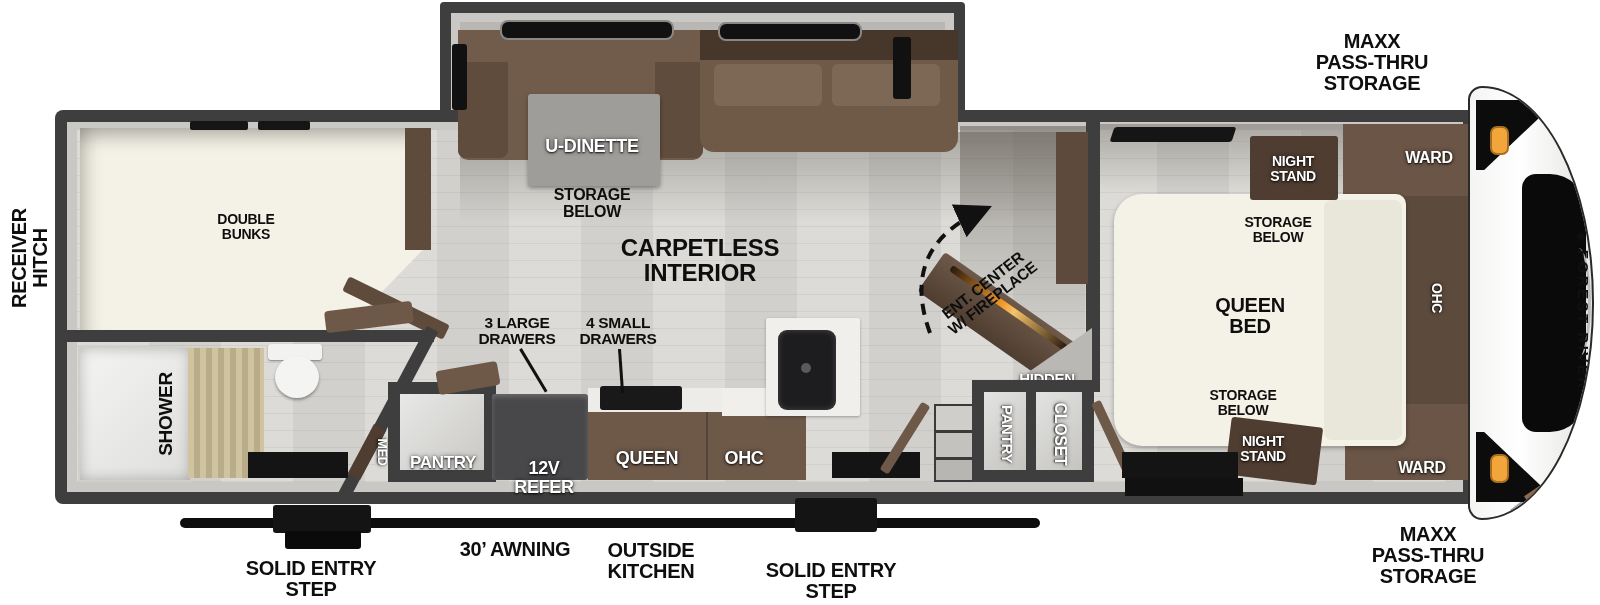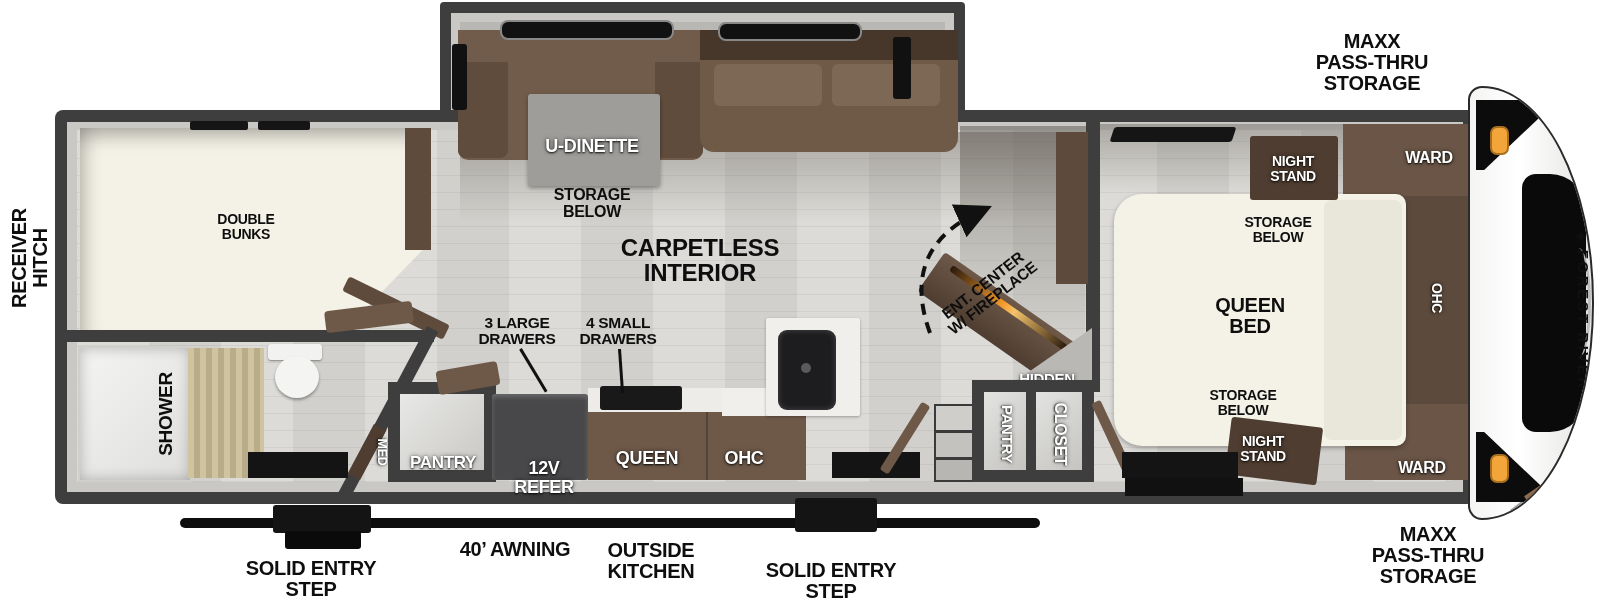--- a/index.html
+++ b/index.html
@@ -191,21 +191,21 @@
 STORAGE</div>
   <div class="lbl" style="left:1428px;top:555px;font-size:20px;">MAXX
 PASS-THRU
 STORAGE</div>
 
   <div class="abs" style="left:180px;top:518px;width:860px;height:10px;background:#0e0e0e;border-radius:5px;"></div>
   <div class="abs blackbox" style="left:273px;top:505px;width:98px;height:28px;border-radius:3px;"></div>
   <div class="abs" style="left:285px;top:531px;width:76px;height:18px;background:#0a0a0a;border-radius:3px;"></div>
   <div class="abs blackbox" style="left:795px;top:498px;width:82px;height:34px;border-radius:3px;"></div>
 
-  <div class="lbl" style="left:515px;top:549px;font-size:20px;">40’ AWNING</div>
+  <div class="lbl" style="left:515px;top:549px;font-size:20px;">30’ AWNING</div>
   <div class="lbl" style="left:651px;top:561px;font-size:20px;">OUTSIDE
 KITCHEN</div>
   <div class="lbl" style="left:311px;top:579px;font-size:20px;">SOLID ENTRY
 STEP</div>
   <div class="lbl" style="left:831px;top:581px;font-size:20px;">SOLID ENTRY
 STEP</div>
 
 </div>
 
 </body></html>

